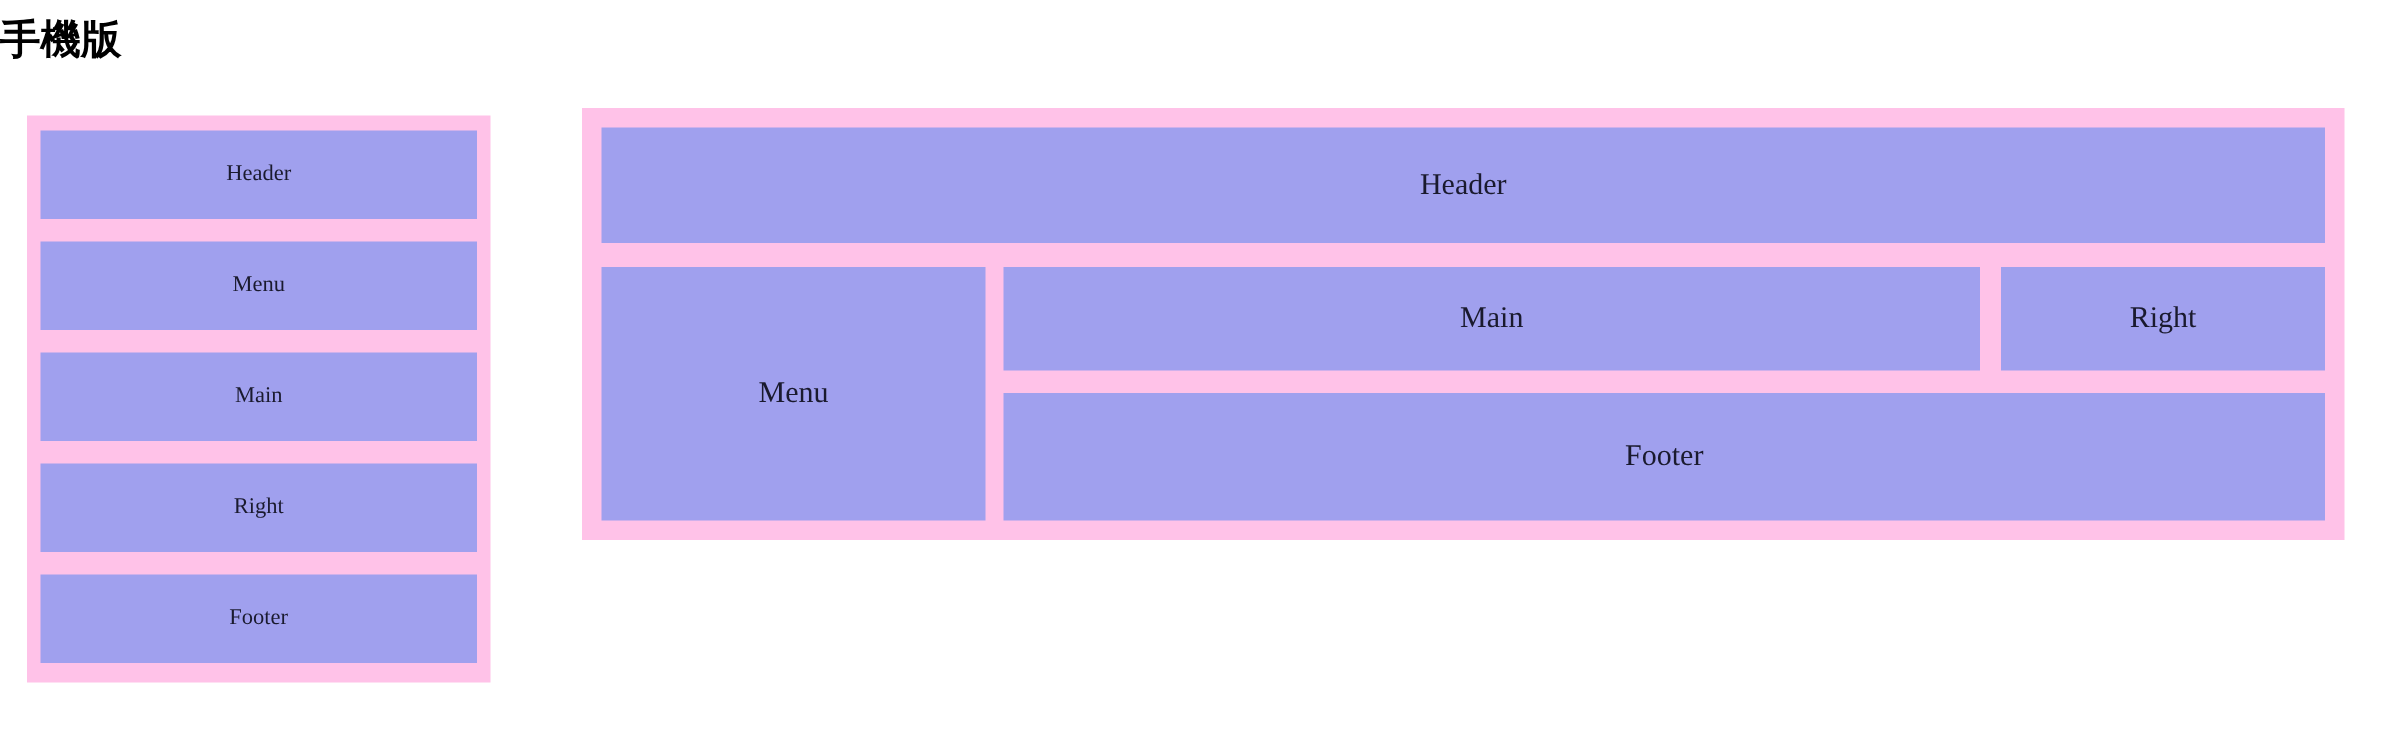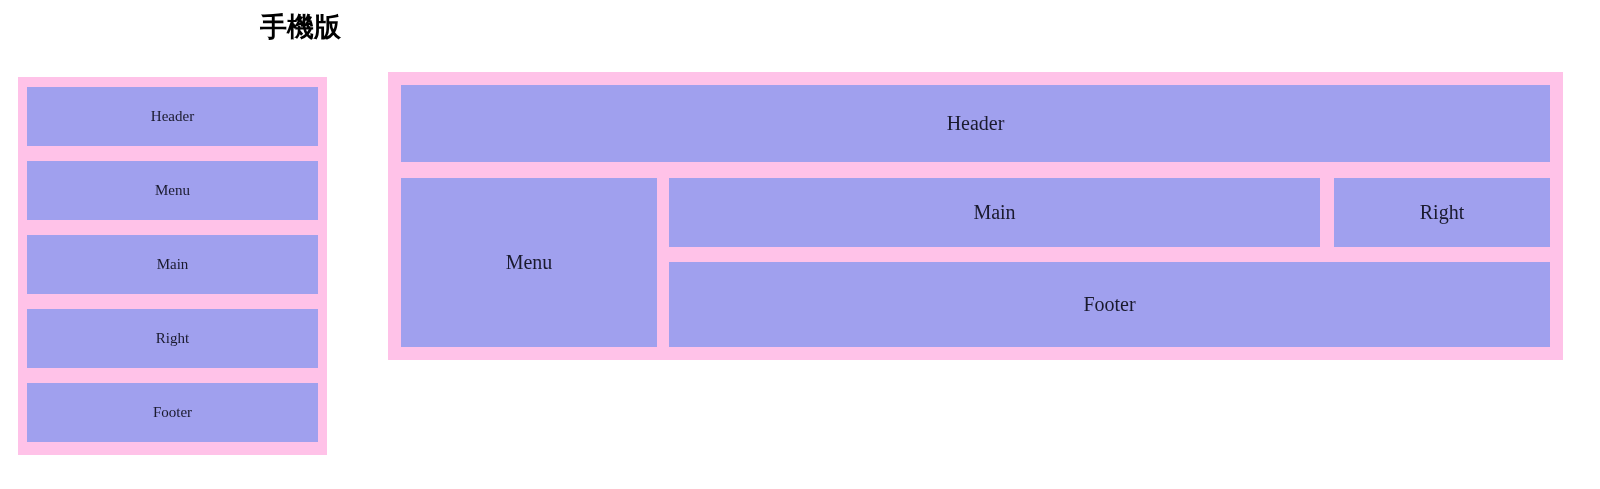--- a/index.html
+++ b/index.html
@@ -22,21 +22,21 @@
 
   
   .section-title {
     position: absolute;
     font-family: "DejaVu Sans", "Liberation Sans", sans-serif;
     font-weight: bold;
     font-size: 27px;
     line-height: 32px;
     color: #000000;
     white-space: nowrap;
-    text-align: right;
+    text-align: left;
   }
   #mobile-title  { left: 0px;   top: 11px; width: 341px; }
   #desktop-title { left: 700px; top: 11px; width: 541px; }
 
   
   .frame {
     position: absolute;
     background: #ffc2e8;
   }
   .cell {

